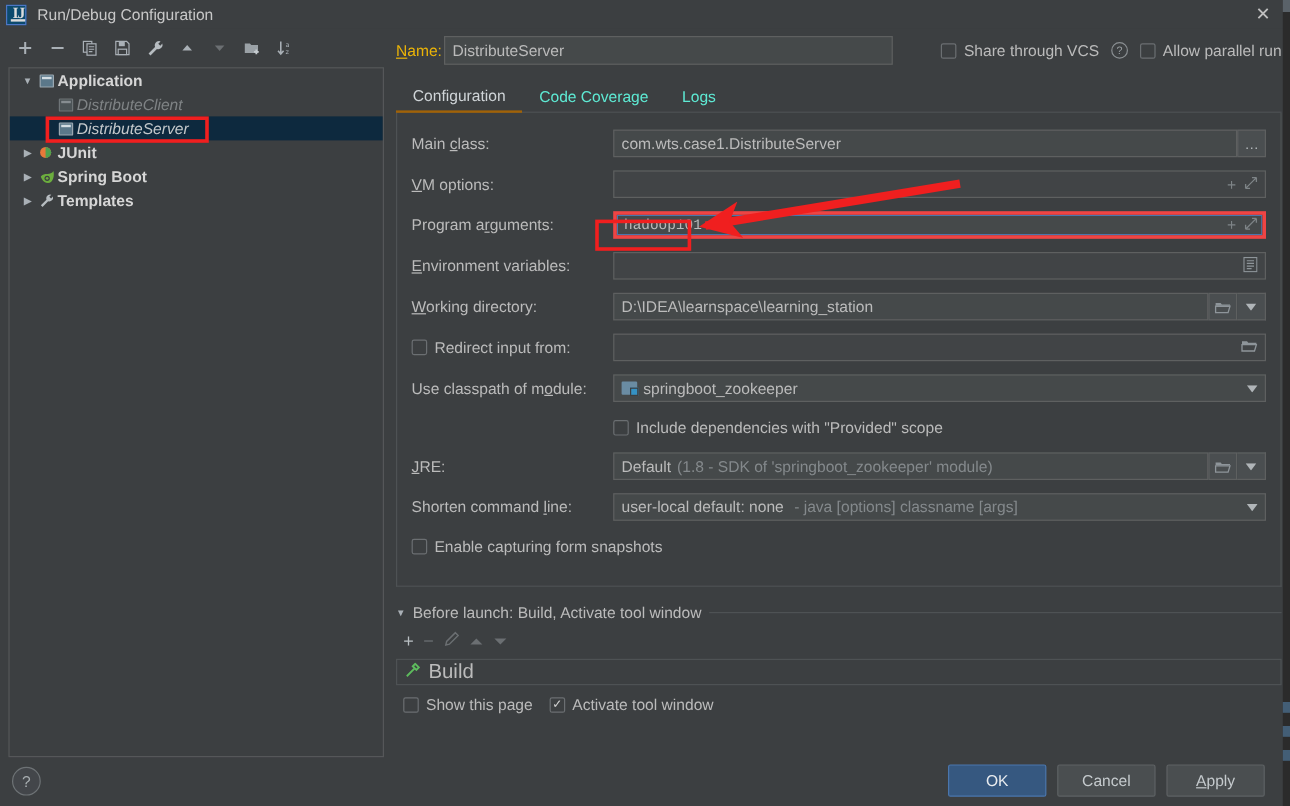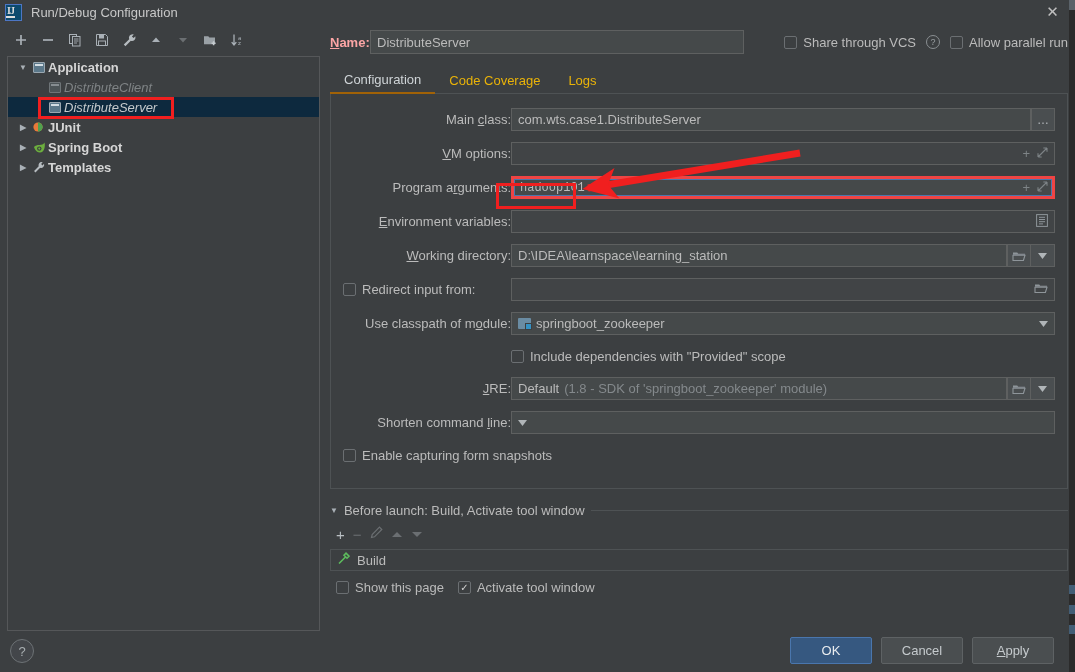--- a/index.html
+++ b/index.html
@@ -13,22 +13,22 @@
     position:relative;
   }
 
   
   .titlebar{
     height:24px; background:#3c3f41; display:flex; align-items:center;
     padding:0 0 0 5px; position:relative;
   }
   .ij-logo{
     width:17px;height:17px;border:1px solid #4d76c4;background:#0c4a6e;
-    display:flex;align-items:center;justify-content:flex-start;
-    font-size:10px;font-weight:bold;color:#dcdcdc;font-family:"Liberation Serif",serif;
+    display:flex;align-items:center;justify-content:flex-end;
+    font-size:13px;font-weight:bold;color:#dcdcdc;font-family:"Liberation Serif",serif;
     letter-spacing:-1px; flex:none;
   }
   .ij-logo span{display:block;border-bottom:2px solid #dcdcdc;line-height:10px;padding:0 1px;}
   .title-text{ margin-left:9px; font-size:13px; color:#c8c8c8; }
   .win-close{
     position:absolute; right:0; top:0; width:45px; height:24px;
     display:flex;align-items:center;justify-content:center;
     color:#c0c0c0; font-size:15px; cursor:pointer;
   }
 
@@ -70,21 +70,21 @@
   .appicon.dim{ border-color:#6e7477; background:#4c5457;}
   .appicon.dim:after{background:#868d91;}
 
   
   .right{
     position:absolute; left:330px; top:30px; width:738px; height:600px;
   }
   .row{ display:flex; align-items:center; }
 
   .name-row{ display:flex; align-items:center; height:24px; }
-  .name-label{ width:40px; font-size:13px; color:#fca5a5;font-weight:bold; }
+  .name-label{ width:40px; font-size:13px; color:#eab308; }
   .name-label u{ text-decoration:underline; }
   .tfield{
     background:#45494a; border:1px solid #5e6060; height:24px;
     color:#bbbbbb; font-size:13px; padding:0 6px;
     display:flex; align-items:center; font-family:"Liberation Sans",sans-serif;
   }
   #name-input{ width:374px; }
 
   .vcs-area{ margin-left:auto; display:flex; align-items:center; gap:10px; }
   .cb{
@@ -96,30 +96,30 @@
   .cbw{ display:flex; align-items:center; gap:6px; cursor:pointer; font-size:13px; color:#bbbbbb;}
   .help-circ{
     width:14px;height:14px;border:1px solid #8a8f92;border-radius:50%;
     display:inline-flex;align-items:center;justify-content:center;
     font-size:9px;color:#9aa0a3; cursor:pointer;
   }
 
   
   .tabs{ display:flex; align-items:flex-end; margin-top:14px; height:26px;
          border-bottom:1px solid #4e5254; position:relative;}
-  .tab{ padding:0 14px 5px 14px; font-size:13px; color:#eab308; cursor:pointer;}
+  .tab{ padding:0 14px 5px 14px; font-size:13px; color:#5eead4; cursor:pointer;}
   .tab.active{ color:#cfd4d7; border-bottom:2px solid #a16207; margin-bottom:-1px;}
 
   
   .form{
     border:1px solid #4e5254; border-top:none;
     padding:14px 12px 10px 12px; height:395px;
     background:#3c3f41;
   }
-  .frow{ display:flex; align-items:center; height:23px; margin-bottom:11px;text-align:right; }
+  .frow{ display:flex; align-items:center; height:23px; margin-bottom:11px; }
   .flabel{ width:168px; font-size:13px; color:#bbbbbb; flex:none; }
   .fctrl{ flex:1; display:flex; align-items:center; position:relative;}
 
   .input{
     flex:1; height:23px; background:#45494a; border:1px solid #5e6060;
     display:flex; align-items:center; padding:0 6px; color:#bbbbbb;
     font-size:13px; overflow:hidden; white-space:nowrap;
   }
   .input.empty{ background:#414446; }
   .input.focus{ border:3px solid #ef4444; box-shadow:0 0 0 1px #4a76ad inset;}
@@ -150,21 +150,21 @@
   .subrow{ display:flex; align-items:center; height:20px; margin-bottom:11px; padding-left:168px; }
 
   
   .bl-header{ display:flex; align-items:center; margin-top:12px; height:18px; gap:6px;}
   .bl-header .tw2{ font-size:8px; color:#a9b0b6; }
   .bl-title{ font-size:13px; color:#bbbbbb; white-space:nowrap;}
   .bl-line{ flex:1; height:1px; background:#4e5254; }
   .bl-toolbar{ display:flex; align-items:center; height:26px; margin-top:2px; padding-left:6px; gap:8px;}
   .bl-list{
     border:1px solid #4e5254; height:22px; display:flex; align-items:center; padding-left:6px;
-    gap:7px; margin-top:2px; font-size:13px; color:#bbbbbb;
+    gap:7px; margin-top:2px; font-size:17px; color:#bbbbbb;
   }
   .bl-checks{ display:flex; align-items:center; gap:14px; margin-top:9px; padding-left:6px;}
 
   
   .bottom{
     position:absolute; left:0; bottom:0; width:1075px; height:42px;
   }
   .hbtn{
     position:absolute; left:10px; bottom:9px; width:24px;height:24px;border-radius:50%;
     border:1px solid #6d7275; background:#43464a; color:#a8aeb1;
@@ -473,20 +473,24 @@
               <path d="M0 0h9L4.5 6z" fill="#b0b5b8"></path>
             </svg>
         </div>
       </div>
     </div>
 
     <div class="frow">
       <div class="flabel">Shorten command <u>l</u>ine:</div>
       <div class="fctrl">
         <div class="combo">
+          <span>
+            <span>user-local default: none</span>
+            <span class="dim2" style="margin-left:5px;">- java [options] classname [args]</span>
+          </span>
           <span class="caret">
             <svg width="9" height="6" viewBox="0 0 9 6">
                 <path d="M0 0h9L4.5 6z" fill="#b0b5b8"></path>
               </svg>
           </span>
         </div>
       </div>
     </div>
 
     <div class="row" style="padding-left:0;height:20px;">

